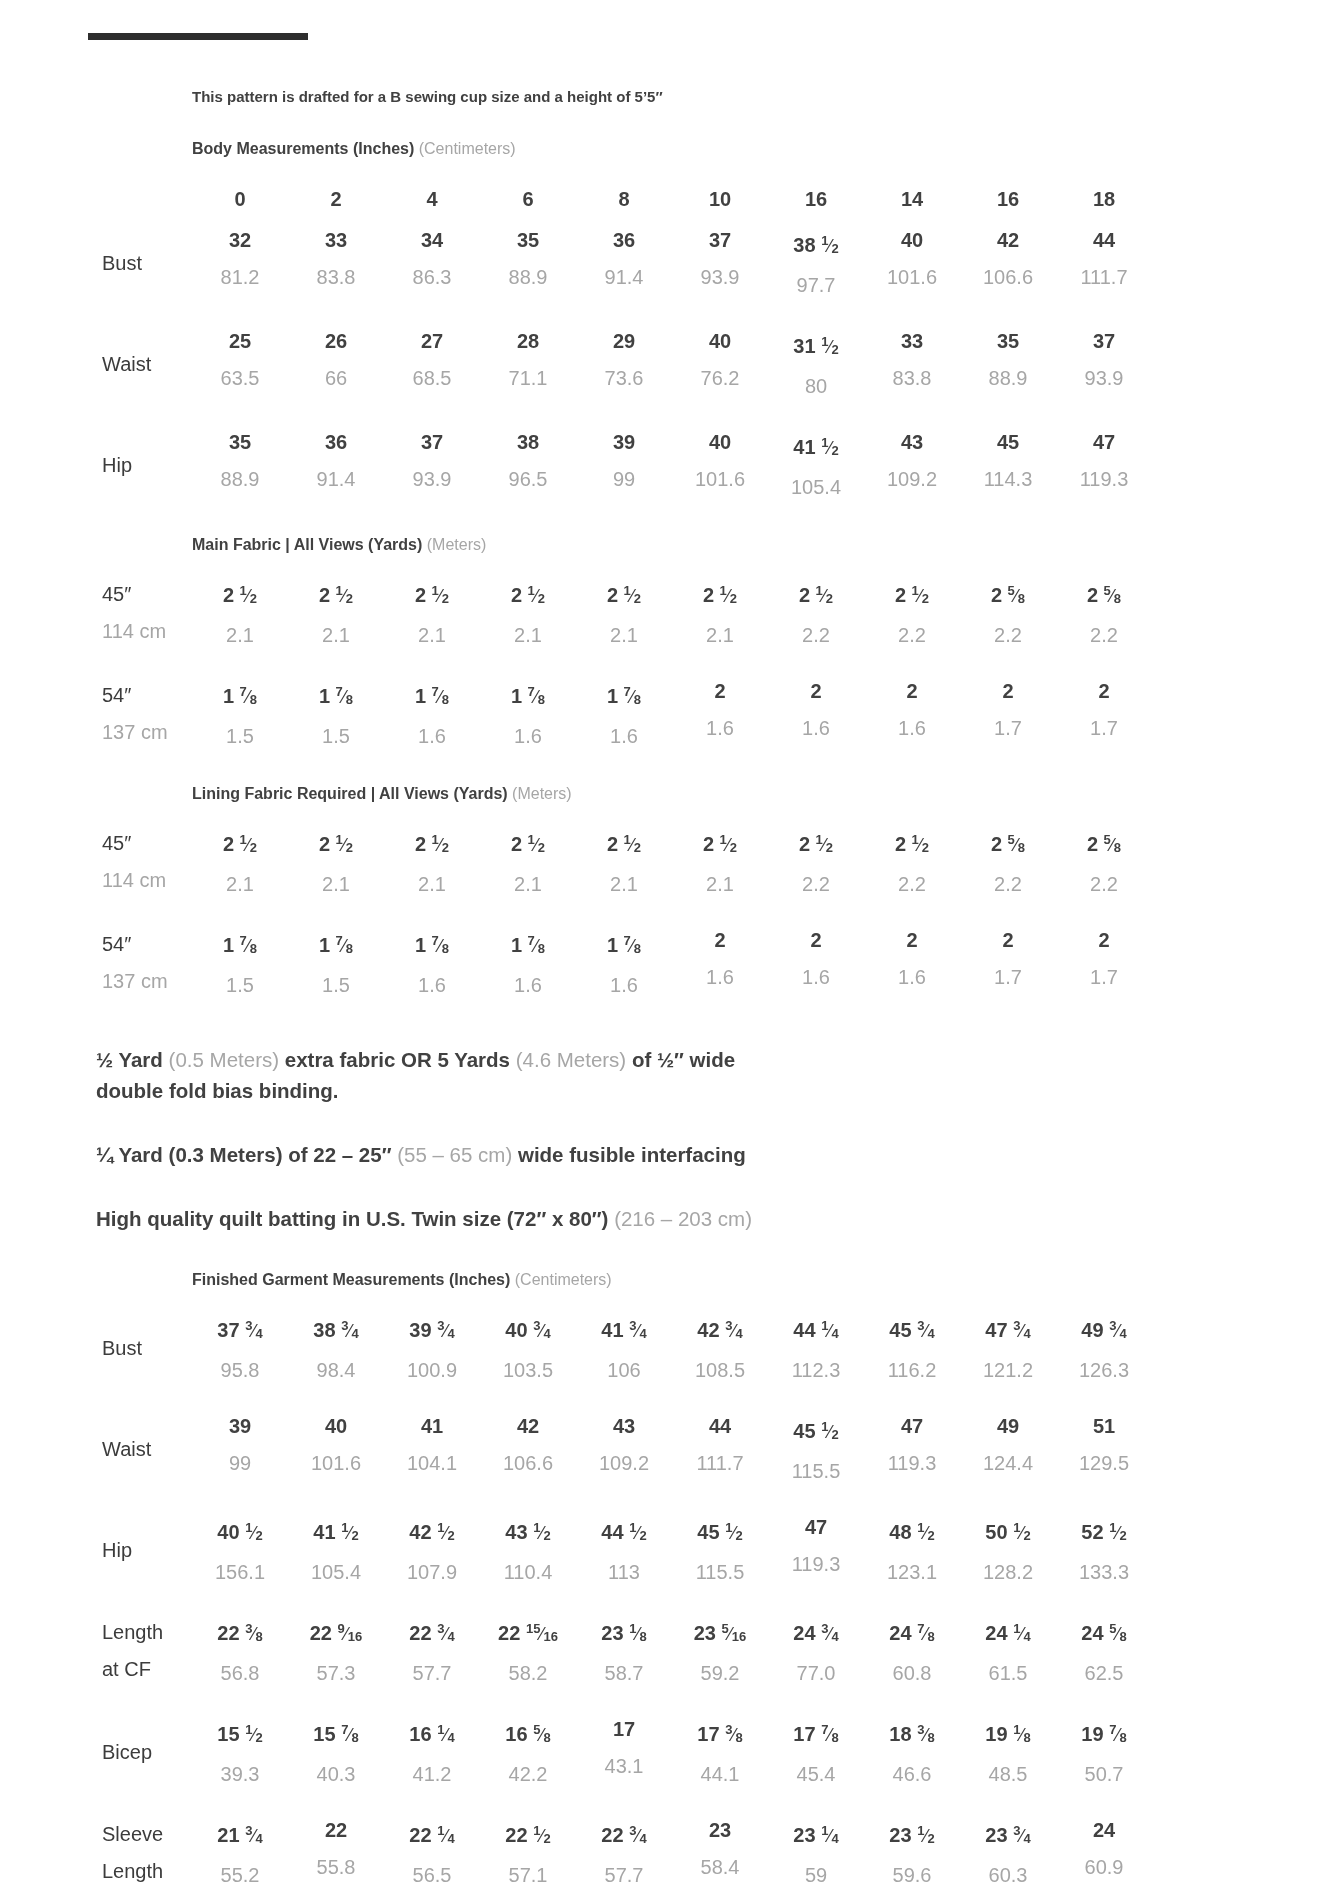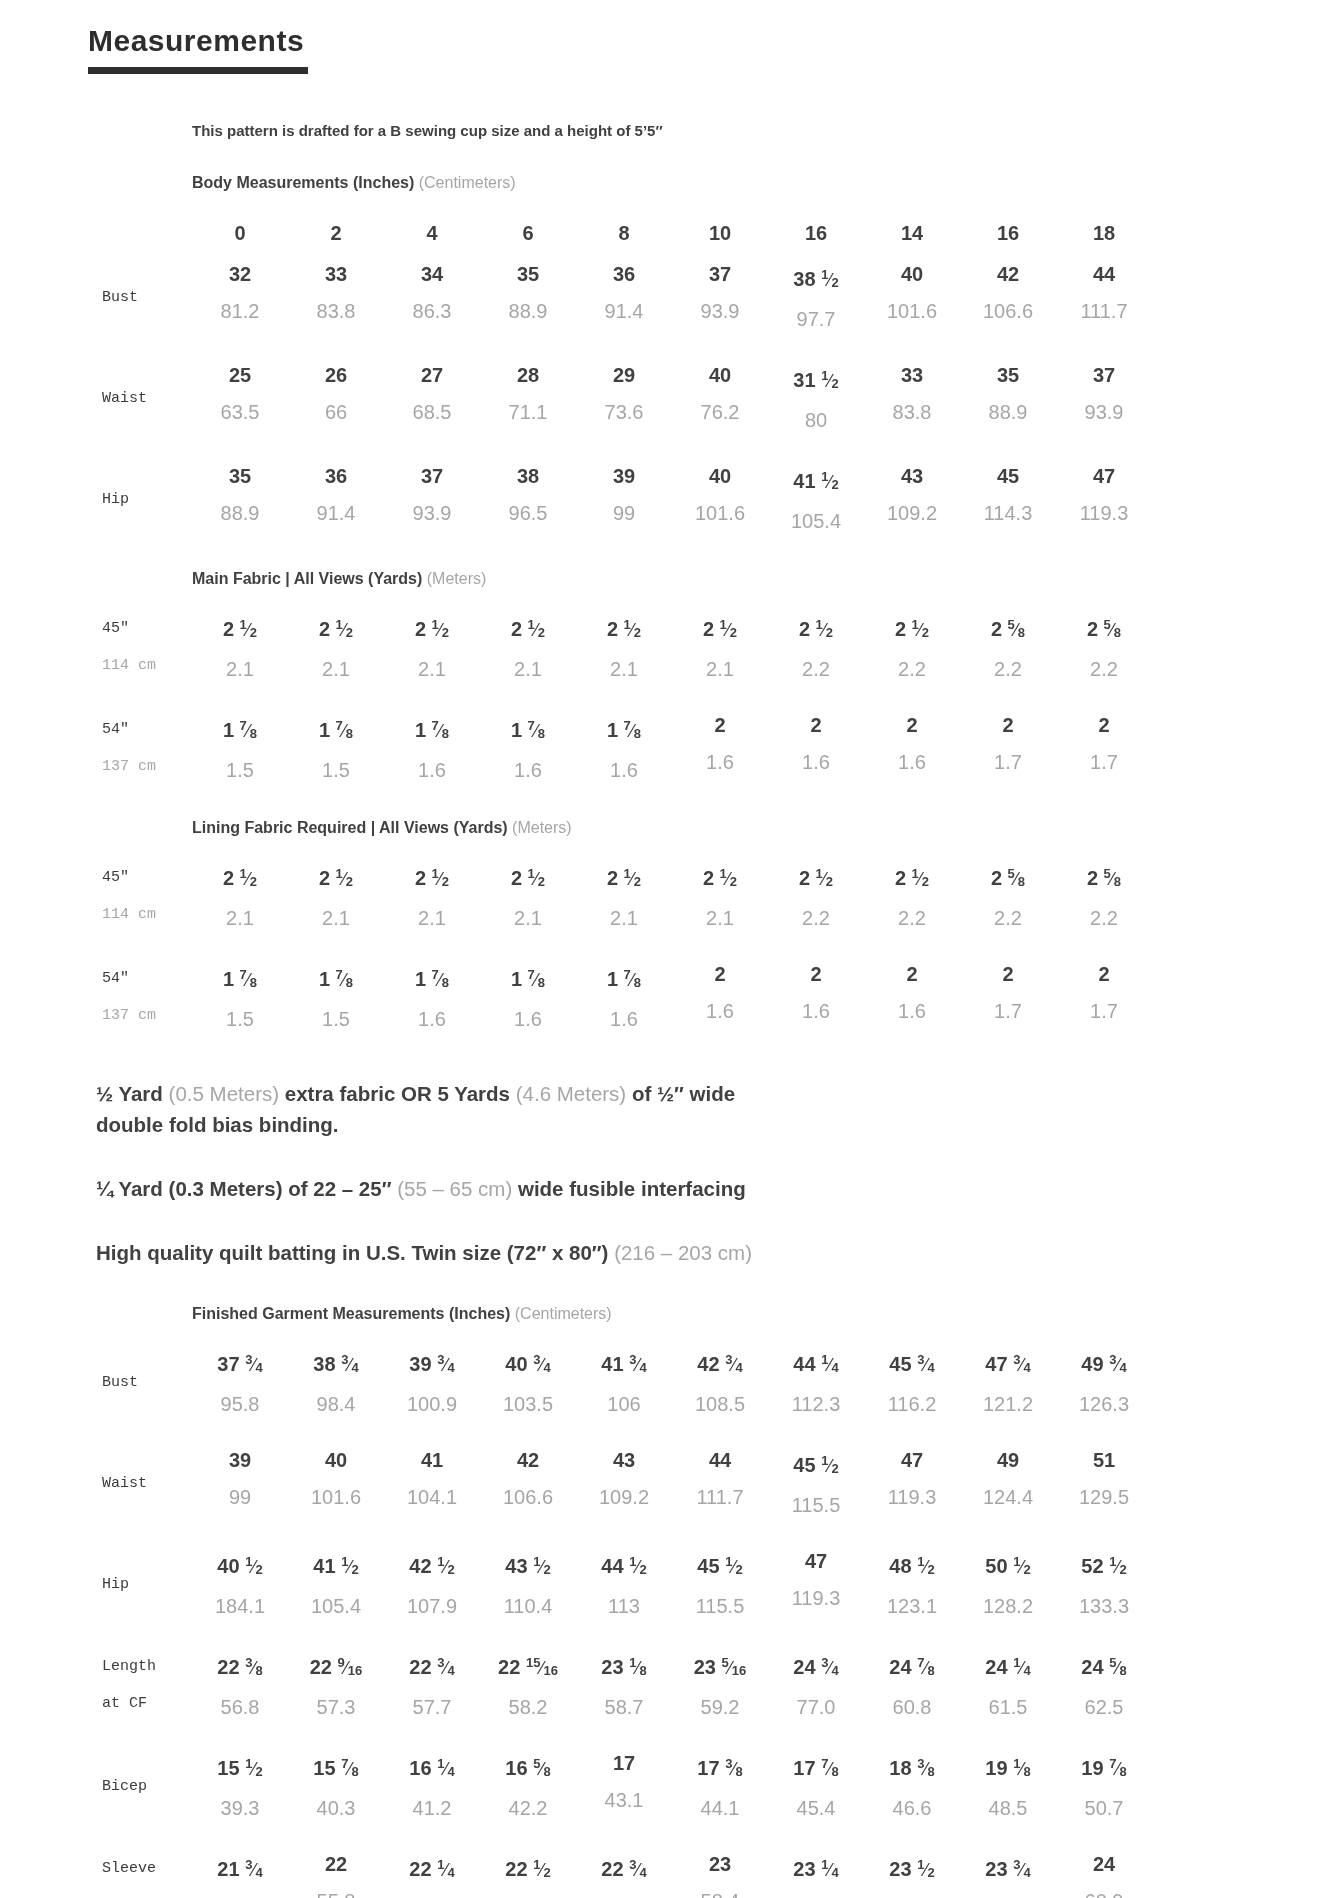--- a/index.html
+++ b/index.html
@@ -37,39 +37,38 @@
     display:grid;grid-template-columns:112px repeat(10,96px);
     margin-bottom:19px;
   }
   .sizes{margin-top:24px;margin-bottom:10px;}
   .size{font-size:20px;font-weight:700;line-height:26px;text-align:center;color:var(--dark);}
   .cell{text-align:center;}
   .lcell{
     display:flex;flex-direction:column;justify-content:center;
     text-align:left;padding-left:22px;
   }
-  .lab{font-size:15px;line-height:37px;color:#3c3c3c;white-space:nowrap;font-family:Liberation Mono, monospace;}
+  .lab{font-size:20px;line-height:37px;color:#3c3c3c;white-space:nowrap;}
   .lab.g{color:var(--gray);}
   .vi{font-size:20px;font-weight:700;line-height:37px;color:var(--dark);white-space:nowrap;}
   .vc{font-size:20px;font-weight:400;line-height:37px;color:var(--gray);white-space:nowrap;}
   .fr{white-space:nowrap;}
   .fr .n{font-size:13px;vertical-align:7px;font-weight:700;}
   .fr .d{font-size:13px;vertical-align:-1px;font-weight:700;}
   .fr .sl{font-size:18px;font-weight:400;}
   .notes{margin-top:40px;margin-left:16px;}
   .note{margin:0 0 33px 0;font-size:20.5px;line-height:31px;}
   .nline{white-space:nowrap;}
 </style>
 </head>
 <body>
 
 <div class="page">
 
   <header>
-    <h1>Measurements</h1>
     <div class="title-bar"></div>
   </header>
 
   <p class="intro">This pattern is drafted for a B sewing cup size and a height of 5’5″</p>
 
   <h2><span class="seg-b">Body Measurements (Inches) </span><span class="seg-g">(Centimeters)</span></h2>
   <div class="mrow sizes">
       <div class="cell lcell"></div>
       <div class="cell size">0</div>
       <div class="cell size">2</div>
@@ -509,21 +508,21 @@
           <div class="vi">51</div>
           <div class="vc">129.5</div>
         </div>
       </div>
       <div class="mrow">
         <div class="cell lcell">
           <div class="lab">Hip</div>
         </div>
         <div class="cell">
           <div class="vi">40 <span class="fr"><span class="n">1</span><span class="sl">⁄</span><span class="d">2</span></span></div>
-          <div class="vc">184.1</div>
+          <div class="vc">156.1</div>
         </div>
         <div class="cell">
           <div class="vi">41 <span class="fr"><span class="n">1</span><span class="sl">⁄</span><span class="d">2</span></span></div>
           <div class="vc">105.4</div>
         </div>
         <div class="cell">
           <div class="vi">42 <span class="fr"><span class="n">1</span><span class="sl">⁄</span><span class="d">2</span></span></div>
           <div class="vc">107.9</div>
         </div>
         <div class="cell">

